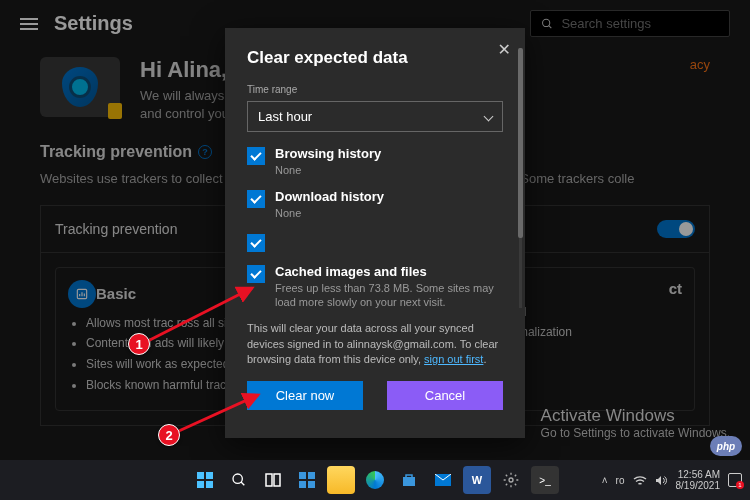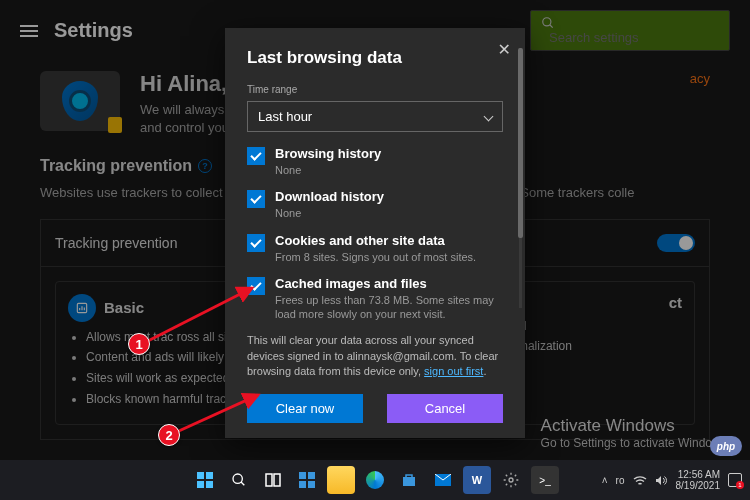--- a/index.html
+++ b/index.html
@@ -1,39 +1,39 @@
 <!DOCTYPE html>
 <html><head>
 <meta charset="utf-8">
 <style>
 * { margin: 0; padding: 0; box-sizing: border-box; font-family: "Segoe UI", Arial, sans-serif; }
 body { width: 750px; height: 500px; background: #1a1a1a; overflow: hidden; position: relative; }
 .header { display: flex; align-items: center; padding: 10px 20px; color: #fff; }
 .hamburger { margin-right: 16px; cursor: pointer; }
 .hamburger div { width: 18px; height: 2px; background: #fff; margin: 3px 0; }
 .page-title { font-size: 20px; font-weight: 600; }
-.search-box { margin-left: auto; display: flex; background: #4d7c0f; border: 1px solid #444; padding: 5px 10px; width: 200px; border-radius: 2px; flex-direction: column; }
+.search-box { margin-left: auto; display: flex; align-items: center; background: #000000; border: 1px solid #444; padding: 5px 10px; width: 200px; border-radius: 2px; }
 .search-box input { background: transparent; border: none; color: #ccc; font-size: 13px; margin-left: 8px; outline: none; width: 100%; }
 .content { padding: 10px 40px; color: #e0e0e0; }
 .hero { display: flex; gap: 20px; margin-bottom: 20px; }
 .hero-icon { width: 80px; height: 60px; background: #3a3a3a; border-radius: 6px; position: relative; display: flex; align-items: center; justify-content: center; }
 .shield { width: 36px; height: 40px; background: linear-gradient(135deg, #0078d4, #005a9e); border-radius: 50% 50% 50% 50% / 40% 40% 60% 60%; position: relative; display: flex; align-items: center; justify-content: center; }
 .shield-inner { width: 22px; height: 22px; background: #00bcf2; border-radius: 50%; border: 3px solid #0d4f7a; }
 .lock-badge { position: absolute; bottom: -2px; right: -2px; width: 14px; height: 16px; background: #ffc107; border-radius: 2px; }
 .hero-text h2 { font-size: 22px; font-weight: 600; margin-bottom: 4px; }
 .hero-text p { font-size: 13px; color: #aaa; line-height: 1.4; }
 .section-title { font-size: 16px; font-weight: 600; margin-bottom: 8px; display: flex; align-items: center; gap: 6px; }
 .help-icon { width: 14px; height: 14px; border: 1px solid #0078d4; border-radius: 50%; display: inline-flex; align-items: center; justify-content: center; font-size: 9px; color: #0078d4; }
 .section-desc { font-size: 13px; color: #aaa; line-height: 1.5; margin-bottom: 16px; }
 .card-row { display: flex; gap: 10px; padding: 14px; border: 1px solid #333; }
 .card-header { display: flex; justify-content: space-between; align-items: center; padding: 14px; border: 1px solid #333; border-bottom: none; }
 .toggle { width: 38px; height: 18px; background: #0078d4; border-radius: 9px; position: relative; cursor: pointer; }
 .toggle::after { content: ""; position: absolute; right: 2px; top: 2px; width: 14px; height: 14px; background: #fff; border-radius: 50%; }
 .tcard { flex: 1; border: 1px solid #333; border-radius: 4px; padding: 12px; }
-.tcard-head { display: flex; align-items: center; gap: 8px; margin-bottom: 8px; text-align: center; }
+.tcard-head { display: flex; align-items: center; gap: 0; margin-bottom: 8px; text-align: center; }
 .tcard-icon { width: 28px; height: 28px; border-radius: 50%; display: flex; align-items: center; justify-content: center; }
 .ic-blue { background: #0078d4; }
 .tcard-title { font-size: 15px; font-weight: 600; }
 .tcard ul { list-style: disc; padding-left: 18px; font-size: 12px; color: #ccc; }
 .tcard li { margin-bottom: 5px; line-height: 1.3; }
 
 
 .overlay { position: absolute; inset: 0; background: rgba(0,0,0,0.4); display: flex; justify-content: center; }
 .modal { width: 300px; background: #2b2b2b; margin-top: 28px; padding: 20px 22px; color: #fff; position: relative; height: 410px; box-shadow: 0 8px 30px rgba(0,0,0,0.6); }
 .modal .scroll-track { position: absolute; right: 3px; top: 20px; width: 3px; height: 260px; background: #3a3a3a; }
@@ -54,21 +54,21 @@
 .btn { flex: 1; padding: 7px 0; text-align: center; font-size: 13px; cursor: pointer; border: none; color: #fff; }
 .btn-primary { background: #0078d4; }
 .btn-secondary { background: #8b5cf6; }
 
 
 .arrow { position: absolute; pointer-events: none; }
 .arrow-line { stroke: #e81123; stroke-width: 3; marker-end: url(#ahead); }
 .marker { position: absolute; width: 22px; height: 22px; background: #e81123; border: 1px solid #fff; border-radius: 50%; color: #fff; font-size: 13px; font-weight: bold; display: flex; align-items: center; justify-content: center; box-shadow: 0 1px 3px rgba(0,0,0,0.5); }
 
 
-.watermark { position: absolute; right: 20px; bottom: 50px; color: #777; font-size: 12px; text-align: left; pointer-events: none; }
+.watermark { position: absolute; right: 20px; bottom: 60px; color: #777; font-size: 12px; text-align: left; pointer-events: none; }
 .watermark .wtitle { font-size: 17px; color: #888; }
 
 
 .taskbar { position: absolute; bottom: 0; left: 0; right: 0; height: 40px; background: #1c1d22; display: flex; align-items: center; }
 .task-center { display: flex; gap: 6px; margin: 0 auto; }
 .ticon { width: 28px; height: 28px; border-radius: 4px; display: flex; align-items: center; justify-content: center; font-size: 14px; }
 .tray { position: absolute; right: 8px; display: flex; align-items: center; gap: 8px; color: #ccc; font-size: 10px; }
 .tray .time { text-align: right; line-height: 1.1; }
 .php-badge { position: absolute; right: 8px; bottom: 44px; width: 32px; height: 20px; background: #6c7eb7; border-radius: 10px; color: #fff; font-size: 10px; display: flex; align-items: center; justify-content: center; font-weight: bold; font-style: italic; }
 </style>
@@ -149,21 +149,21 @@
       </ul>
     </div>
   </div>
 </div>
 
 <div class="overlay">
   <div class="modal">
     <div class="scroll-track"></div>
     <div class="scroll-thumb"></div>
     <span class="close-x">✕</span>
-    <h3>Last browsing data</h3>
+    <h3>Clear expected data</h3>
     <div class="label">Time range</div>
     <div class="select">
       <span>Last hour</span>
       <span class="chev"></span>
     </div>
 
     <div class="chk-row">
       <div class="chk"></div>
       <div>
           <div class="chk-lbl">Browsing history</div>
@@ -172,24 +172,20 @@
     </div>
     <div class="chk-row">
       <div class="chk"></div>
       <div>
           <div class="chk-lbl">Download history</div>
           <div class="chk-sub">None</div>
         </div>
     </div>
     <div class="chk-row">
       <div class="chk"></div>
-      <div>
-          <div class="chk-lbl">Cookies and other site data</div>
-          <div class="chk-sub">From 8 sites. Signs you out of most sites.</div>
-        </div>
     </div>
     <div class="chk-row">
       <div class="chk"></div>
       <div>
           <div class="chk-lbl">Cached images and files</div>
           <div class="chk-sub">Frees up less than 73.8 MB. Some sites may load more slowly on your next visit.</div>
         </div>
     </div>
 
     <div class="disclaimer">

